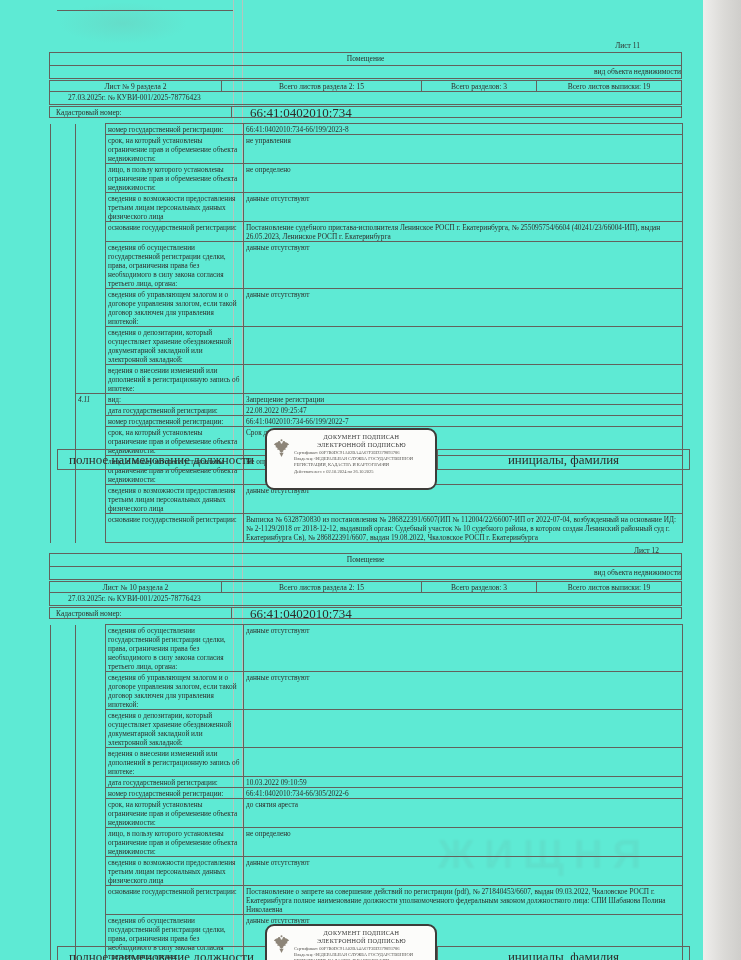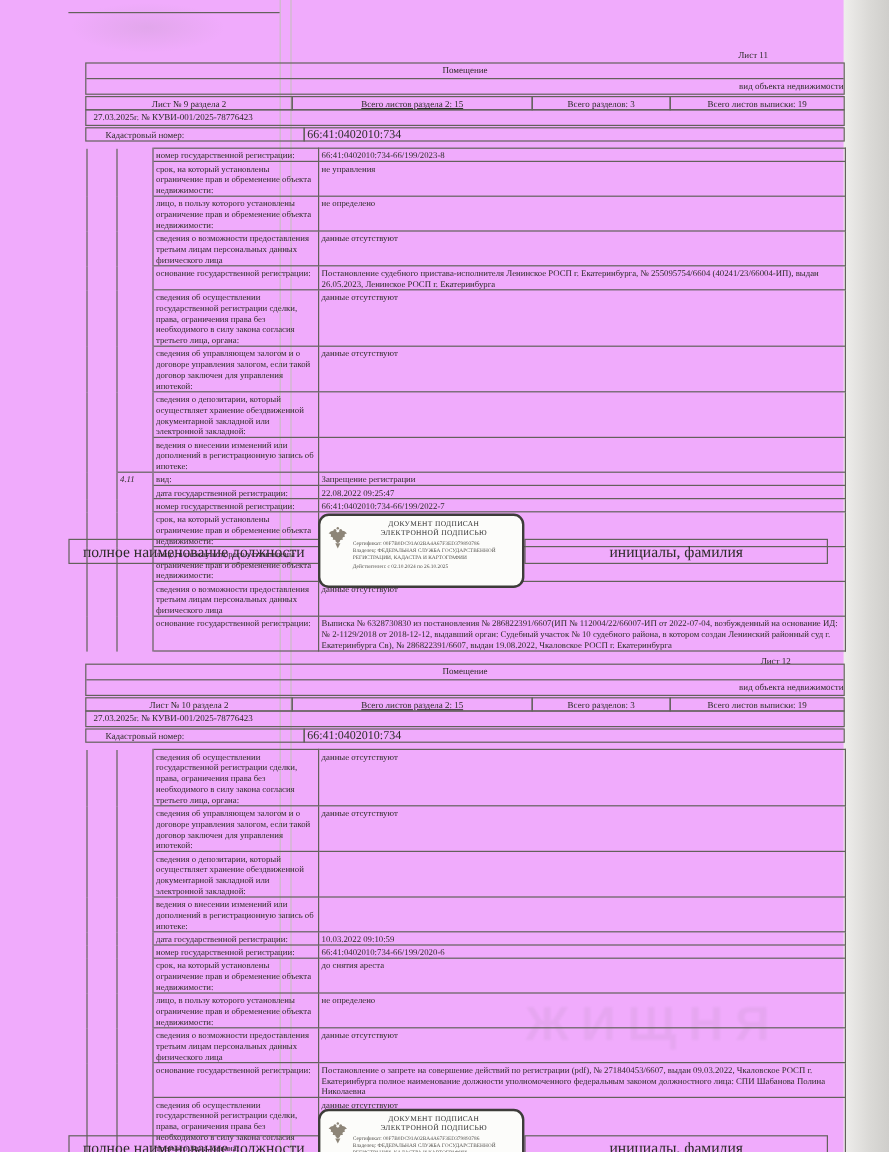--- a/index.html
+++ b/index.html
@@ -1,51 +1,51 @@
 <!DOCTYPE html>
 <html><head>
 <meta charset="utf-8">
 <style>
   :root{ --bc:#63615c; --txt:#2e2d2a; }
   html,body{margin:0;padding:0;}
   body{width:741px;height:960px;overflow:hidden;position:relative;
        font-family:"Liberation Serif","DejaVu Serif",serif;color:var(--txt);
        background:#f8f7f4;}
-  .scan{position:absolute;inset:0;background:#f0abfc;}
+  .scan{position:absolute;inset:0;background:#5eead4;}
   .right-strip{position:absolute;left:703px;top:0;width:38px;height:960px;
        background:linear-gradient(to right,#efeeec 0%,#dbdad7 55%,#cfcecb 100%);}
   .fold-line{position:absolute;top:0;width:1px;height:960px;background:#c3c0ba;opacity:.85;}
   .fold-a{left:233px;} .fold-b{left:242px;}
   .top-fragment{position:absolute;left:57px;top:10px;width:176px;height:1px;background:var(--bc);}
   .smudge{position:absolute;left:58px;top:2px;width:130px;height:42px;border-radius:50%;
        background:radial-gradient(ellipse at center,rgba(140,140,135,.14),rgba(140,140,135,0) 70%);}
   .watermark{position:absolute;left:438px;top:832px;font-size:40px;font-weight:bold;
        letter-spacing:10px;color:#6a6a66;opacity:.07;filter:blur(1px);
        font-family:"Liberation Sans",sans-serif;}
   .sheet-num{position:absolute;width:90px;text-align:right;font-size:7.5px;line-height:9px;}
   .sheet-num.p1{left:550px;top:41px;} .sheet-num.p2{left:569px;top:546px;}
 
-  .page{position:absolute;left:71px;width:633px;}
+  .page{position:absolute;left:49px;width:633px;}
   .page.p1{top:52px;} .page.p2{top:553px;}
 
   .hdr-type{border:1px solid var(--bc);text-align:center;font-size:7.5px;}
   .hdr-type .l1{line-height:12px;height:12px;}
   .hdr-type .l2{line-height:12px;height:12px;border-top:1px solid var(--bc);text-align:right;}
   .hrow{display:flex;margin-top:1px;}
   .hcell{border:1px solid var(--bc);text-align:center;font-size:7.5px;line-height:12px;height:12px;
          overflow:hidden;box-sizing:border-box;}
   .hcell+.hcell{margin-left:-1px;}
-  .w1{width:173px;} .w2{width:201px;text-decoration:underline;} .w3{width:116px;} .w4{width:146px;}
+  .w1{width:173px;} .w2{width:201px;} .w3{width:116px;} .w4{width:146px;}
   .hdr-date{border:1px solid var(--bc);font-size:7.5px;line-height:12px;height:12px;
-         padding-left:6px;margin-top:-1px;box-sizing:content-box;}
+         padding-left:18px;margin-top:-1px;box-sizing:content-box;}
   .hdr-kad{display:flex;margin-top:1px;}
   .hdr-kad .k1{width:183px;border:1px solid var(--bc);font-size:7.5px;line-height:12px;height:12px;
-         padding-left:16px;box-sizing:border-box;}
-  .hdr-kad .k2{flex:1;border:1px solid var(--bc);margin-left:-1px;font-size:10px;line-height:12px;
-         height:12px;padding-left:2px;box-sizing:border-box;}
+         padding-left:6px;box-sizing:border-box;}
+  .hdr-kad .k2{flex:1;border:1px solid var(--bc);margin-left:-1px;font-size:13px;line-height:12px;
+         height:12px;padding-left:18px;box-sizing:border-box;}
 
   .dtable{display:table;table-layout:fixed;width:632px;border-collapse:collapse;
           margin-left:1px;margin-top:5px;font-size:7.3px;line-height:9px;}
   .drow{display:table-row;}
   .c{display:table-cell;vertical-align:top;padding:0.5px 2px;}
   .c.n1{width:20px;border-left:1px solid var(--bc);border-right:1px solid var(--bc);}
   .c.n2{width:25px;border-right:1px solid var(--bc);}
   .c.lbl{width:133px;border:1px solid var(--bc);margin-top:32px;}
   .c.val{border:1px solid var(--bc);}
   .drow.group .n2{border-top:1px solid var(--bc);font-style:italic;}
@@ -281,21 +281,21 @@
           <div class="c n1"></div>
           <div class="c n2"></div>
           <div class="c lbl">дата государственной регистрации:</div>
           <div class="c val">10.03.2022 09:10:59</div>
         </div>
 
         <div class="drow">
           <div class="c n1"></div>
           <div class="c n2"></div>
           <div class="c lbl">номер государственной регистрации:</div>
-          <div class="c val">66:41:0402010:734-66/199/2020-6</div>
+          <div class="c val">66:41:0402010:734-66/305/2022-6</div>
         </div>
 
         <div class="drow">
           <div class="c n1"></div>
           <div class="c n2"></div>
           <div class="c lbl">срок, на который установлены ограничение прав и обременение объекта недвижимости:</div>
           <div class="c val">до снятия ареста</div>
         </div>
 
         <div class="drow">

